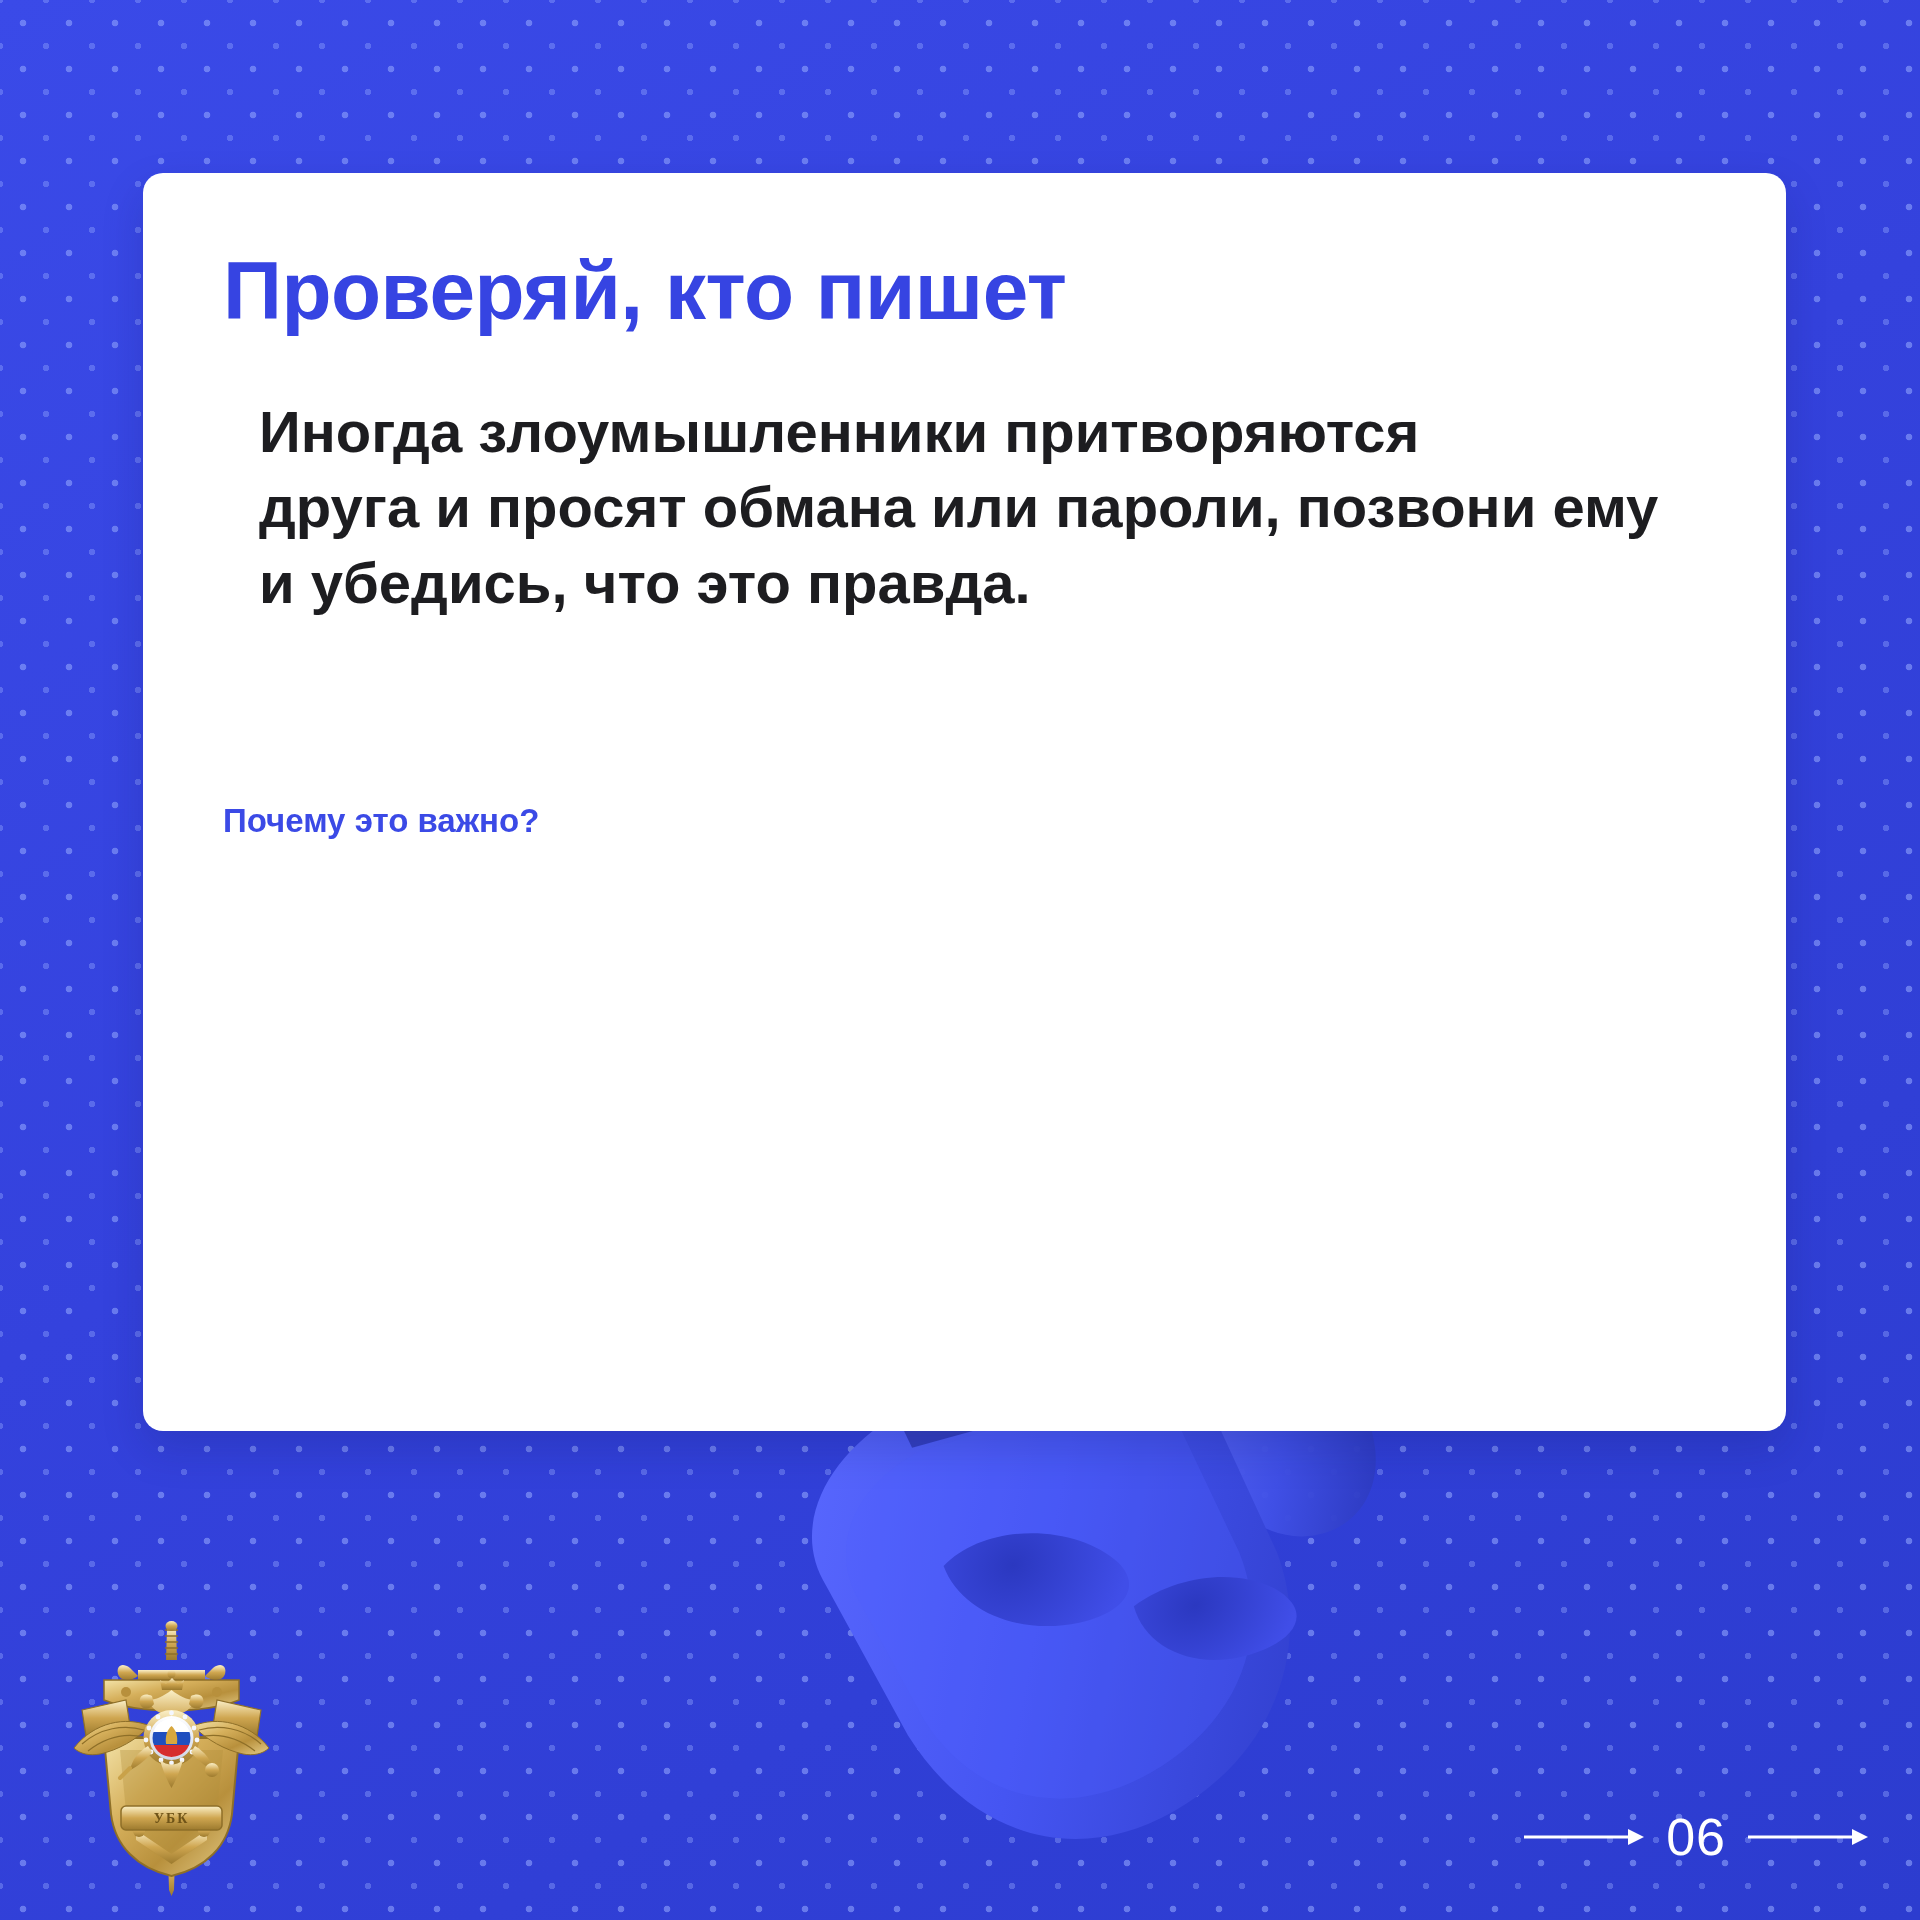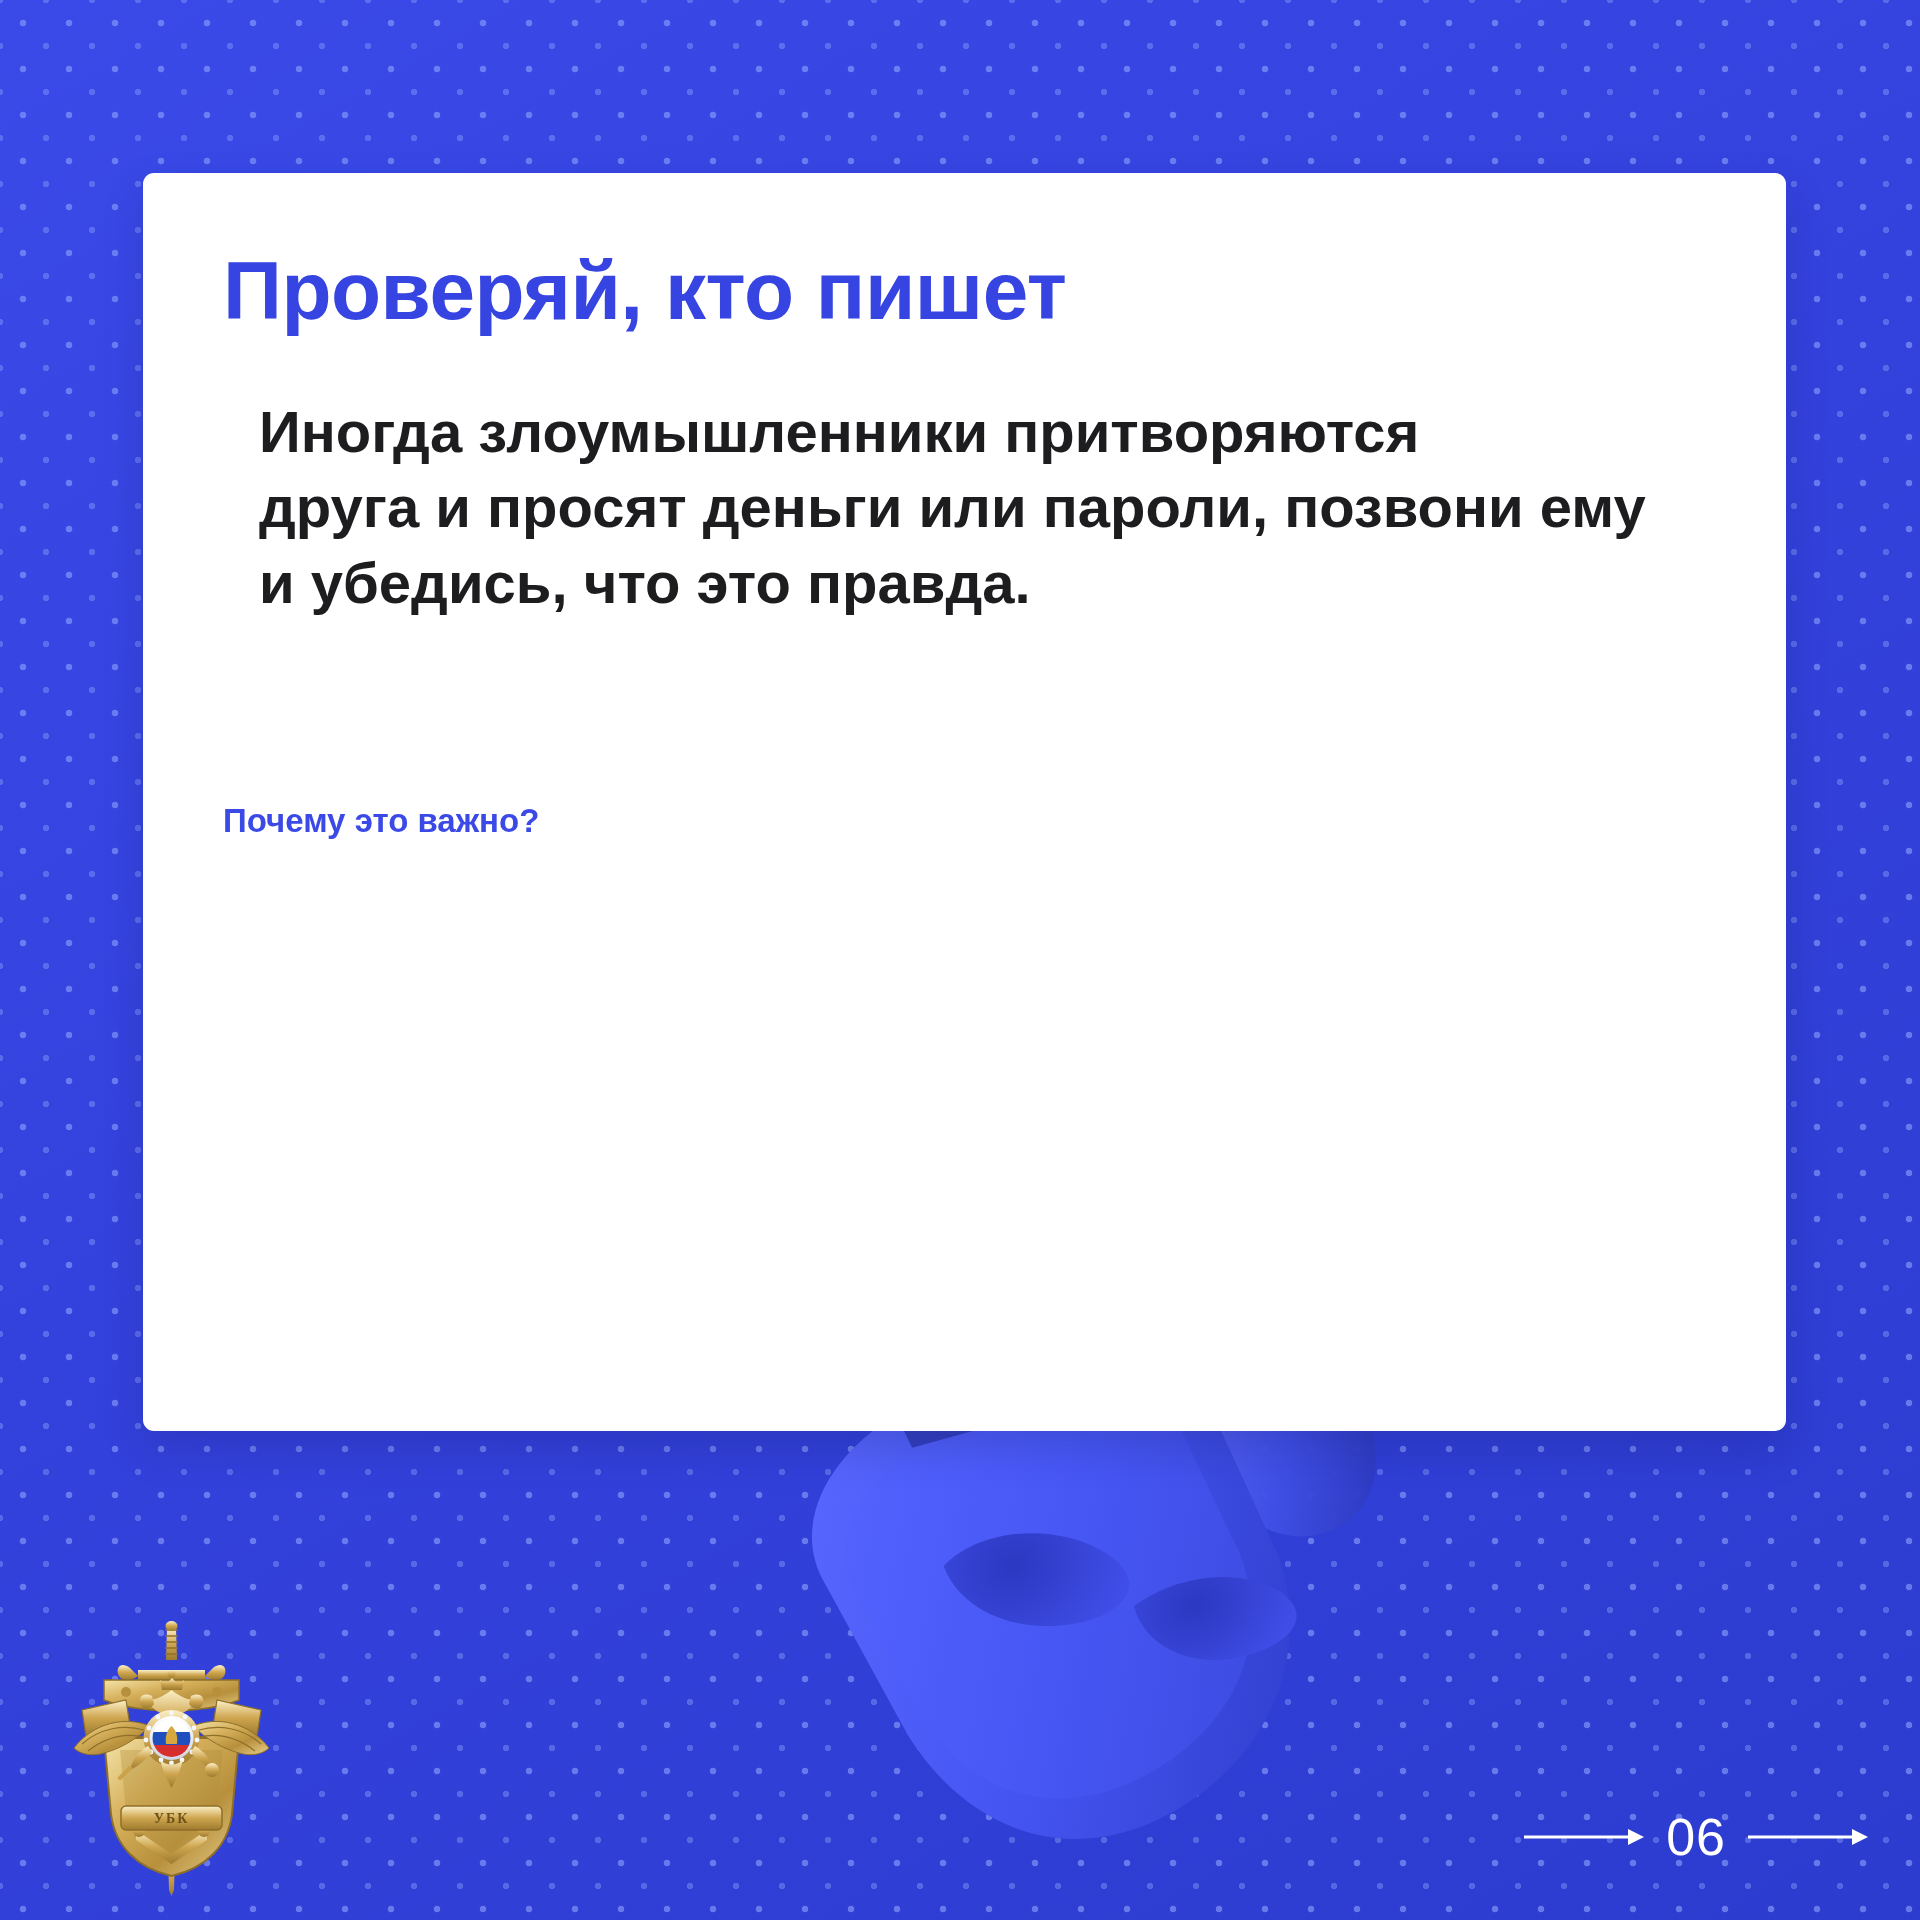--- a/index.html
+++ b/index.html
@@ -37,21 +37,21 @@
   .mask-deco svg { display:block; width:100%; height:100%; overflow: visible; }
 
   
   .card {
     position: absolute;
     left: 143px;
     top: 173px;
     width: 1643px;
     height: 1258px;
     background: #ffffff;
-    border-radius: 11px;
+    border-radius: 20px;
     box-shadow: 0 18px 42px rgba(15,22,90,0.18);
     overflow: hidden;
   }
 
   .card-inner {
     position: absolute;
     left: 80px;
     top: 75px;
     right: 40px;
   }
@@ -164,21 +164,21 @@
       <path d="M190,12 L470,95 L462,130 L186,48 Z" fill="#1b248f" opacity="0.55"></path>
     </svg>
   </div>
 
   <div class="card">
     <div class="card-inner">
       <h1 class="title">Проверяй, кто пишет</h1>
 
       <p class="body-text para-intro">
         <span class="nowrap-line">Иногда злоумышленники притворяются</span>
-        <span class="nowrap-line">друга и просят деньги или пароли, позвони ему</span>
+        <span class="nowrap-line">друга и просят обмана или пароли, позвони ему</span>
         <span class="nowrap-line">и убедись, что это правда.</span>
       </p>
 
       <h2 class="sub-title">Почему это важно?</h2>
 
     </div>
   </div>
 
   <div class="emblem">
     <svg viewBox="0 0 215 280" aria-hidden="true">

